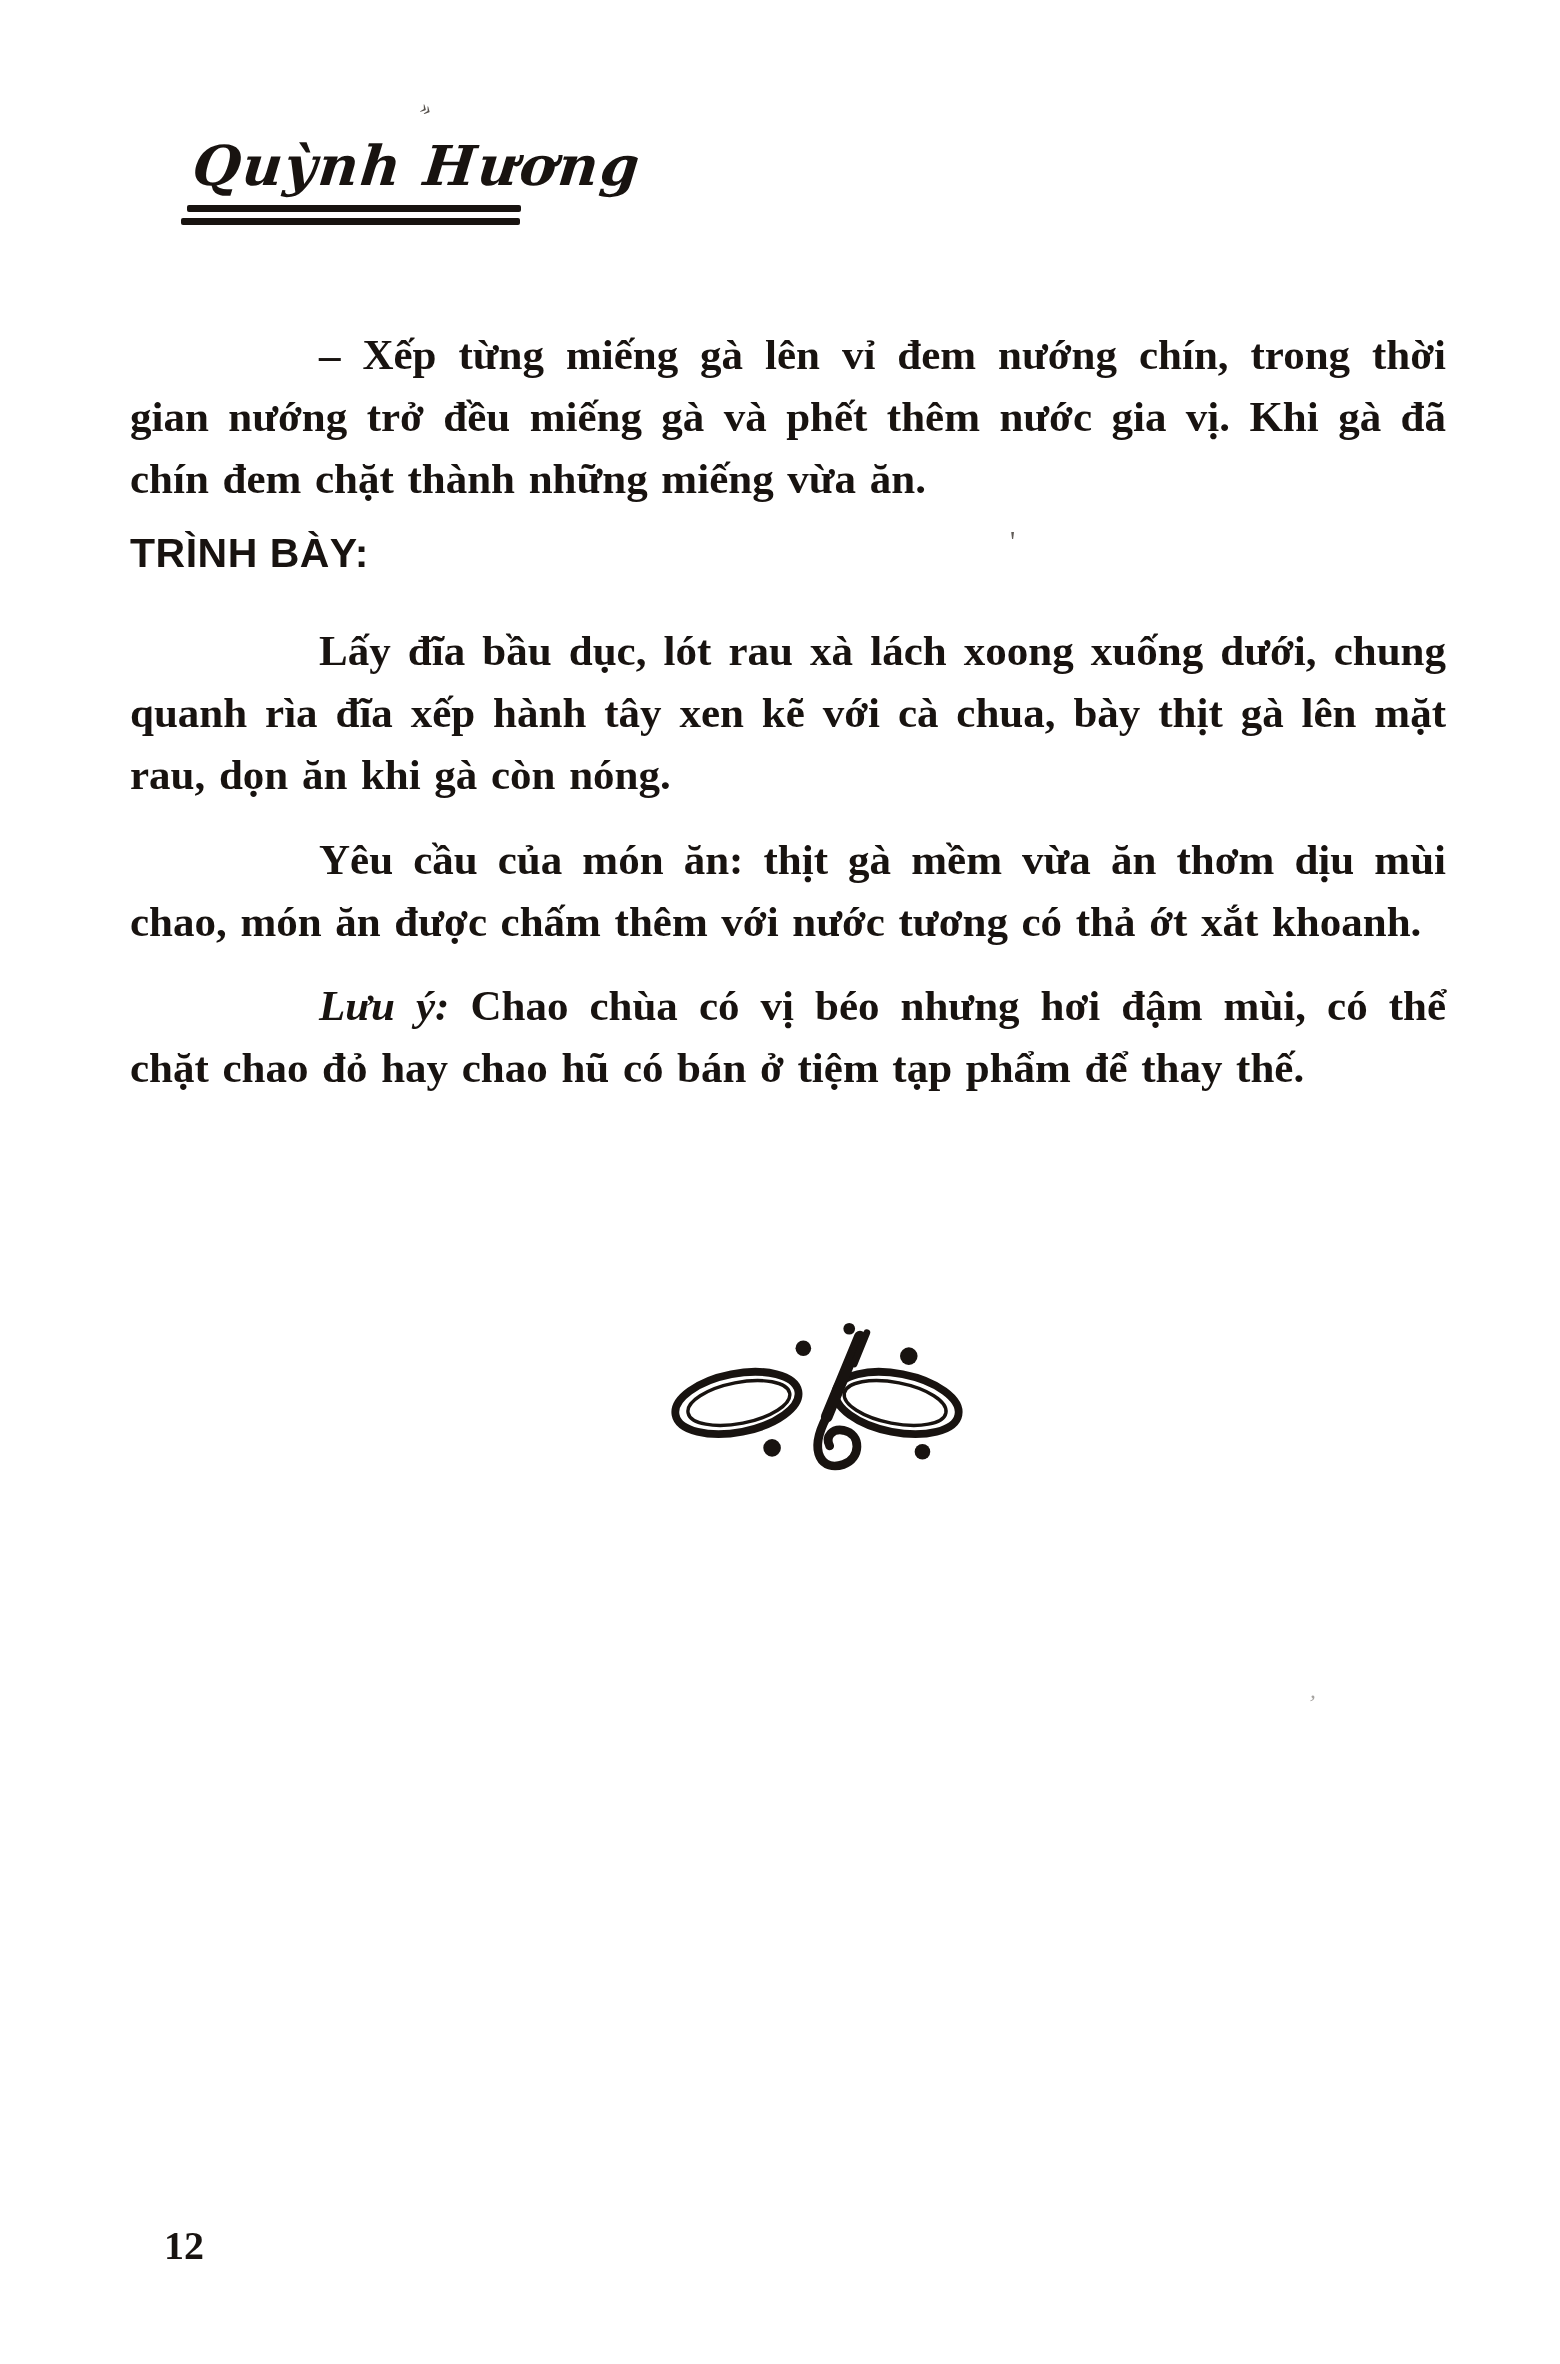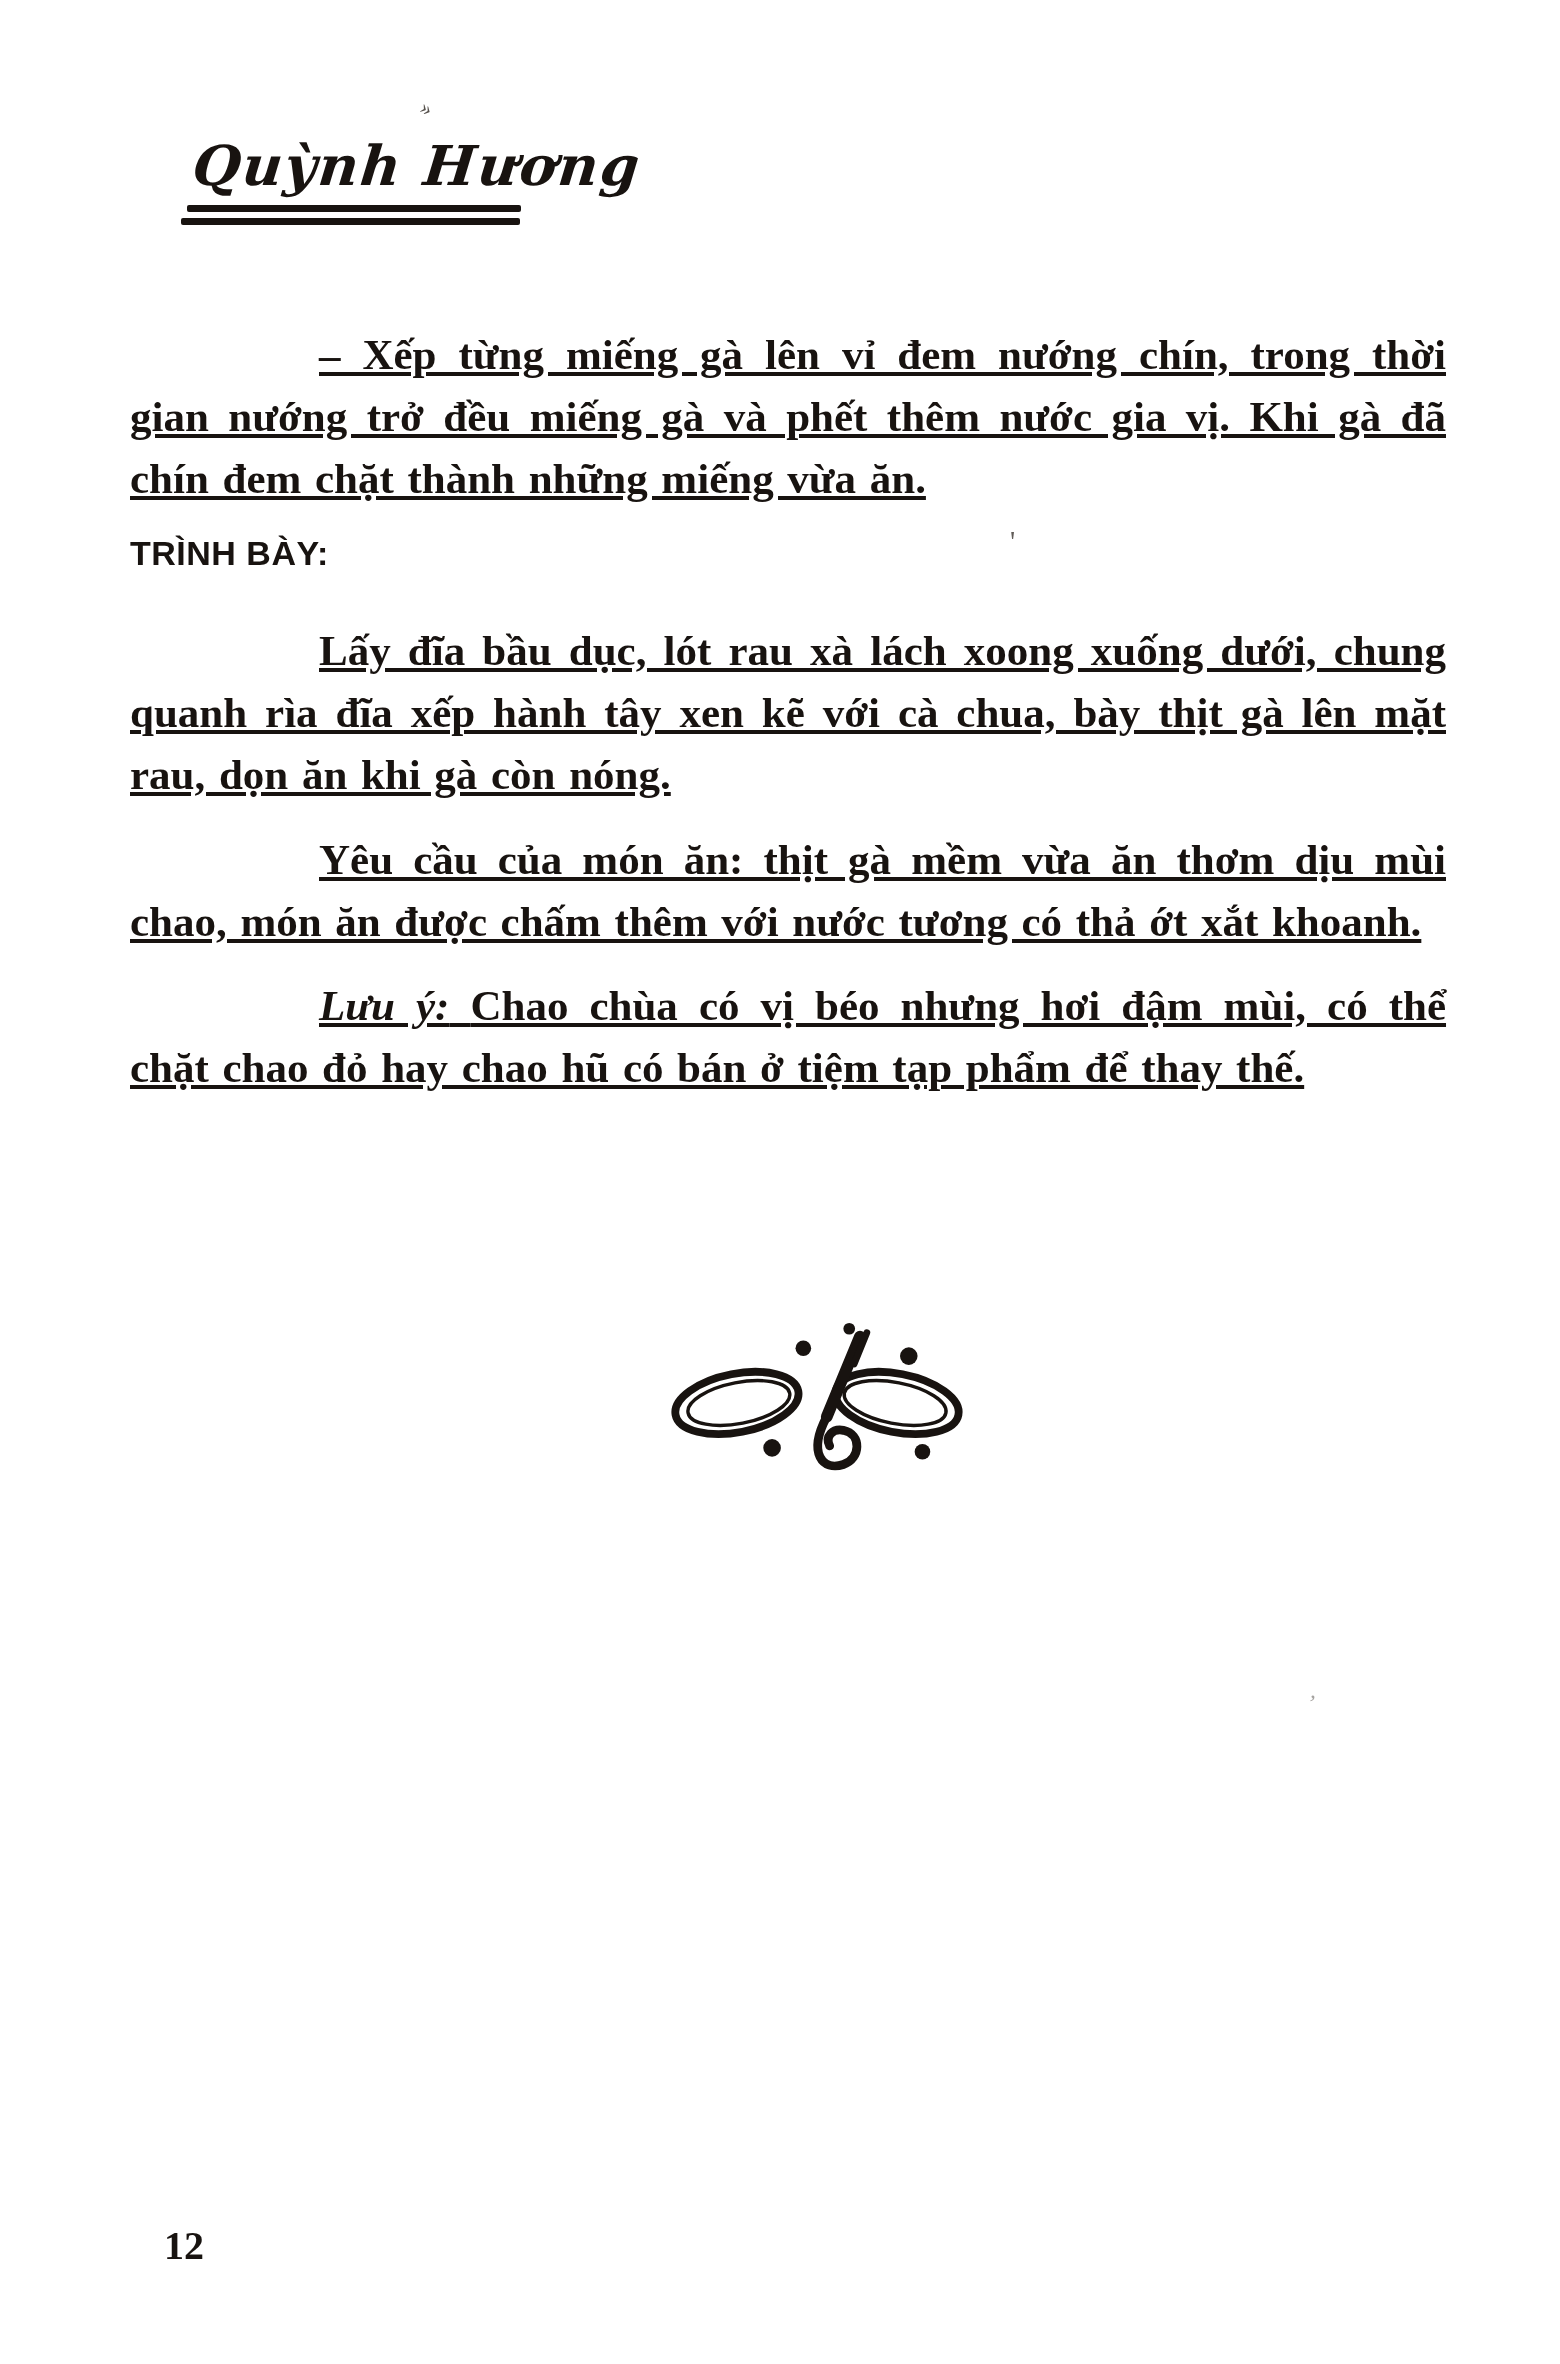--- a/index.html
+++ b/index.html
@@ -58,26 +58,26 @@
     top: 324px;
     width: 1316px;
   }
   .para {
     font-size: 43px;
     line-height: 62px;
     font-weight: 700;
     text-align: justify;
     word-spacing: 2.9px;
   }
-  .indent { text-indent: 189px; text-decoration: underline; }
+  .indent { text-indent: 189px; }
 
   .section-heading {
     font-family: "Liberation Sans", "DejaVu Sans", sans-serif;
     font-weight: 700;
-    font-size: 34px;
+    font-size: 41px;
     line-height: 62px;
     letter-spacing: 0.5px;
     margin-top: 11.7px;
     text-align: left;
   }
   .para-presentation { margin-top: 36px; }
   .para-requirements { margin-top: 23.4px; }
   .para-note { margin-top: 21.5px; }
   .note-label { font-style: italic; font-weight: 700; }
 

